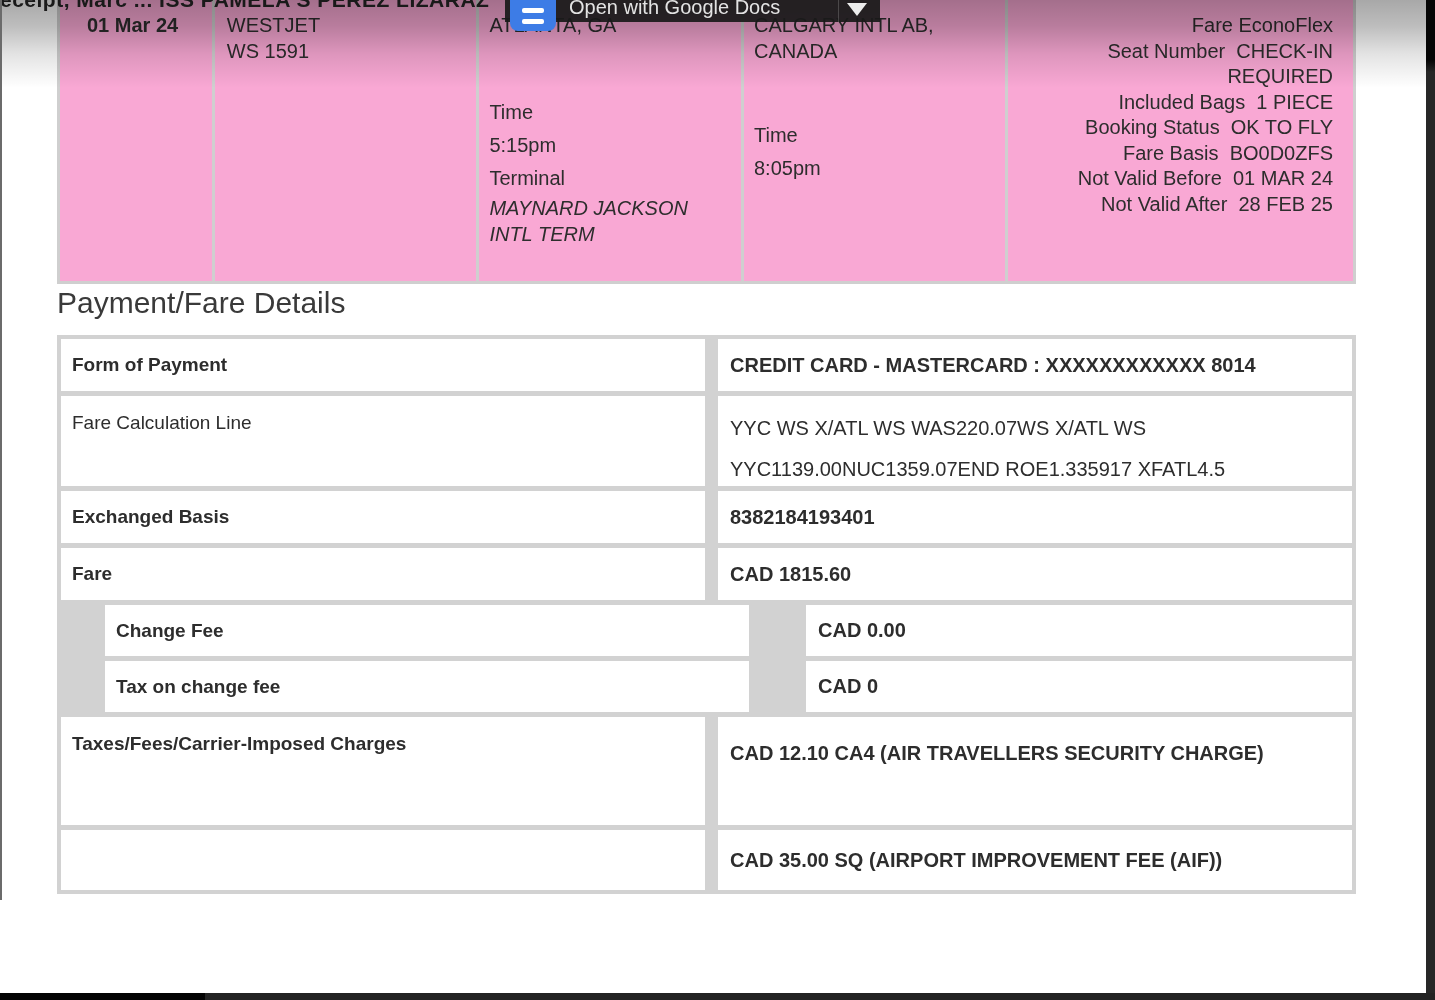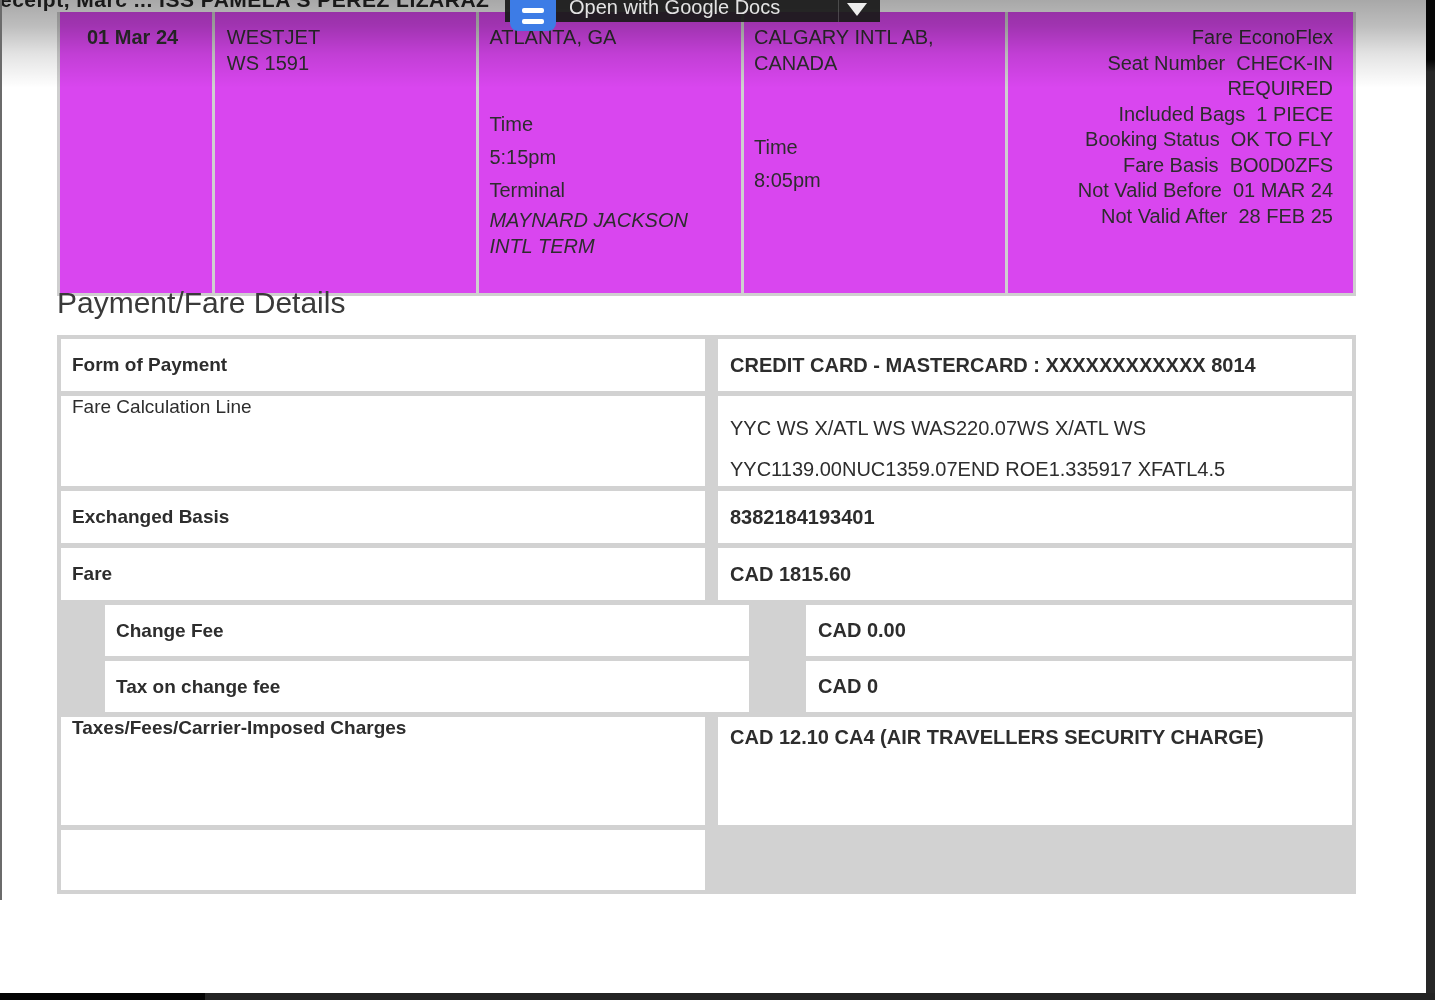--- a/index.html
+++ b/index.html
@@ -26,22 +26,22 @@
     background:rgba(255,255,255,0.18); }
   .gdocs-caret { position:absolute; left:847px; top:3px; width:0; height:0; z-index:8;
     border-left:10px solid transparent; border-right:10px solid transparent;
     border-top:13px solid #ededed; }
   .gdocs-icon { position:absolute; left:510px; top:-9px; width:46px; height:40px;
     border-radius:8px; background:#3d7ce6; z-index:8; display:flex; flex-direction:column;
     justify-content:flex-end; align-items:center; padding-bottom:7px; gap:6px; }
   .gdocs-icon i { display:block; width:22px; height:5px; border-radius:2px; background:#fff; }
 
   
-  .flight-table { position:absolute; left:57px; top:12px; width:1299px; height:284px;
-    display:flex; background:#d946ef; border-left:3px solid #cfcfcf; border-bottom:3px solid #cfcfcf; z-index:1; }
+  .flight-table { position:absolute; left:57px; top:0; width:1299px; height:284px;
+    display:flex; background:#f9a8d4; border-left:3px solid #cfcfcf; border-bottom:3px solid #cfcfcf; z-index:1; }
   .fcell { border-right:3px solid #cfcfcf; padding:13px 10px 0 10px; font-size:20px;
     line-height:25.5px; color:#2d2d2d; }
   .fcell.c1 { width:155px; padding-left:27px; font-weight:bold; }
   .fcell.c2 { width:265px; padding-left:12px; }
   .fcell.c3 { width:265px; padding-right:18px; }
   .fcell.c4 { width:264px; padding-right:18px; }
   .fcell.c5 { width:349px; padding-right:20px;text-align:right; }
   .gap57 { margin-top:57px; }
   .gap55 { margin-top:55px; }
   .lh33 > div { line-height:33px; }
@@ -54,21 +54,21 @@
   .pay-table { position:absolute; left:57px; top:335px; width:1299px; z-index:1;
     background:#d2d2d2; padding:4px; display:flex; flex-direction:column; gap:5px; }
   .prow { display:flex; gap:13px; }
   .pcell { background:#fff; }
   .plabel { width:644px; display:flex; align-items:center; padding:0 10px 0 11px;
     font-size:19px; font-weight:bold; color:#2d2d2d; }
   .pvalue { flex:1; display:flex; align-items:center; padding:0 10px 0 12px;
     font-size:20px; font-weight:bold; color:#2d2d2d; }
   .h52 { height:52px; } .h51 { height:51px;margin-left:44px; } .h90 { height:90px; } .h108 { height:108px; } .h60 { height:60px; }
   .vtop { align-items:flex-start; padding-top:12px; }
-  .vtop2 { align-items:flex-start; }
+  .vtop2 { align-items:flex-start; padding-top:16px; }
   .wnormal { font-weight:normal; }
   .lh41 { line-height:41px; }
   .maxw { max-width:540px; }
 
   
   .right-strip { position:absolute; right:0; top:0; width:9px; height:1000px; z-index:9;
     background:linear-gradient(to bottom, #060606 0px, #060606 60px, #272727 72px, #272727 100%); }
   .bottom-bar { position:absolute; left:0; bottom:0; width:1435px; height:7px; background:#232323; z-index:9; }
   .bottom-bar-left { position:absolute; left:0; bottom:0; width:205px; height:7px; background:#030303; z-index:10; }
   .left-edge { position:absolute; left:0; top:0; width:2px; height:900px; background:#6b6b6b; z-index:9; }
@@ -141,20 +141,21 @@
       <div class="pcell pvalue h51">CAD 0</div>
     </div>
     <div class="prow">
       <div class="pcell plabel h108 vtop2">Taxes/Fees/Carrier-Imposed Charges</div>
       <div class="pcell pvalue h108 vtop2 lh41">
         <span class="maxw">CAD 12.10 CA4 (AIR TRAVELLERS SECURITY CHARGE)</span>
       </div>
     </div>
     <div class="prow">
       <div class="pcell plabel h60"></div>
+      <div class="pcell pvalue h60">CAD 35.00 SQ (AIRPORT IMPROVEMENT FEE (AIF))</div>
     </div>
   </div>
 
   <div class="title-clip">
     <span>eceipt, Marc ... ISS PAMELA S PEREZ LIZARAZ</span>
   </div>
 
   <div class="top-shade"></div>
 
   <div class="gdocs-bar">

